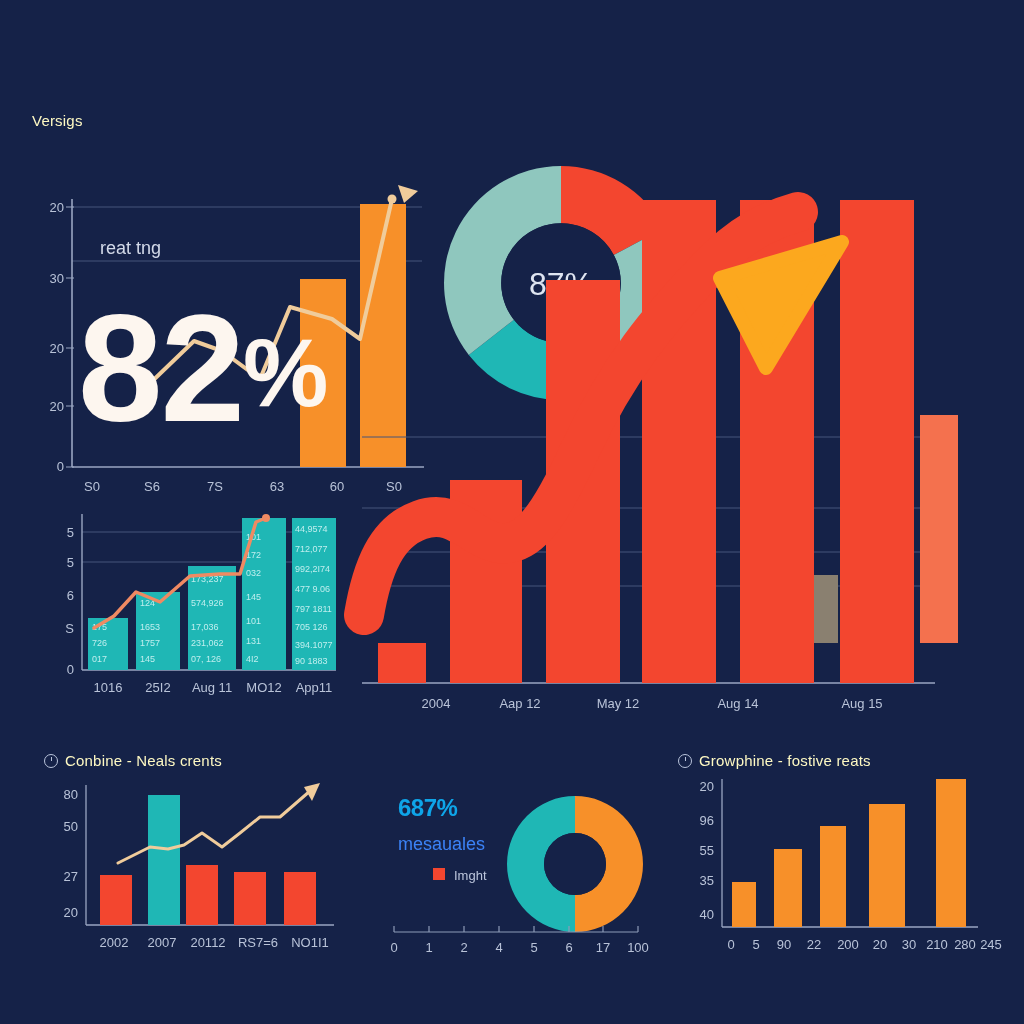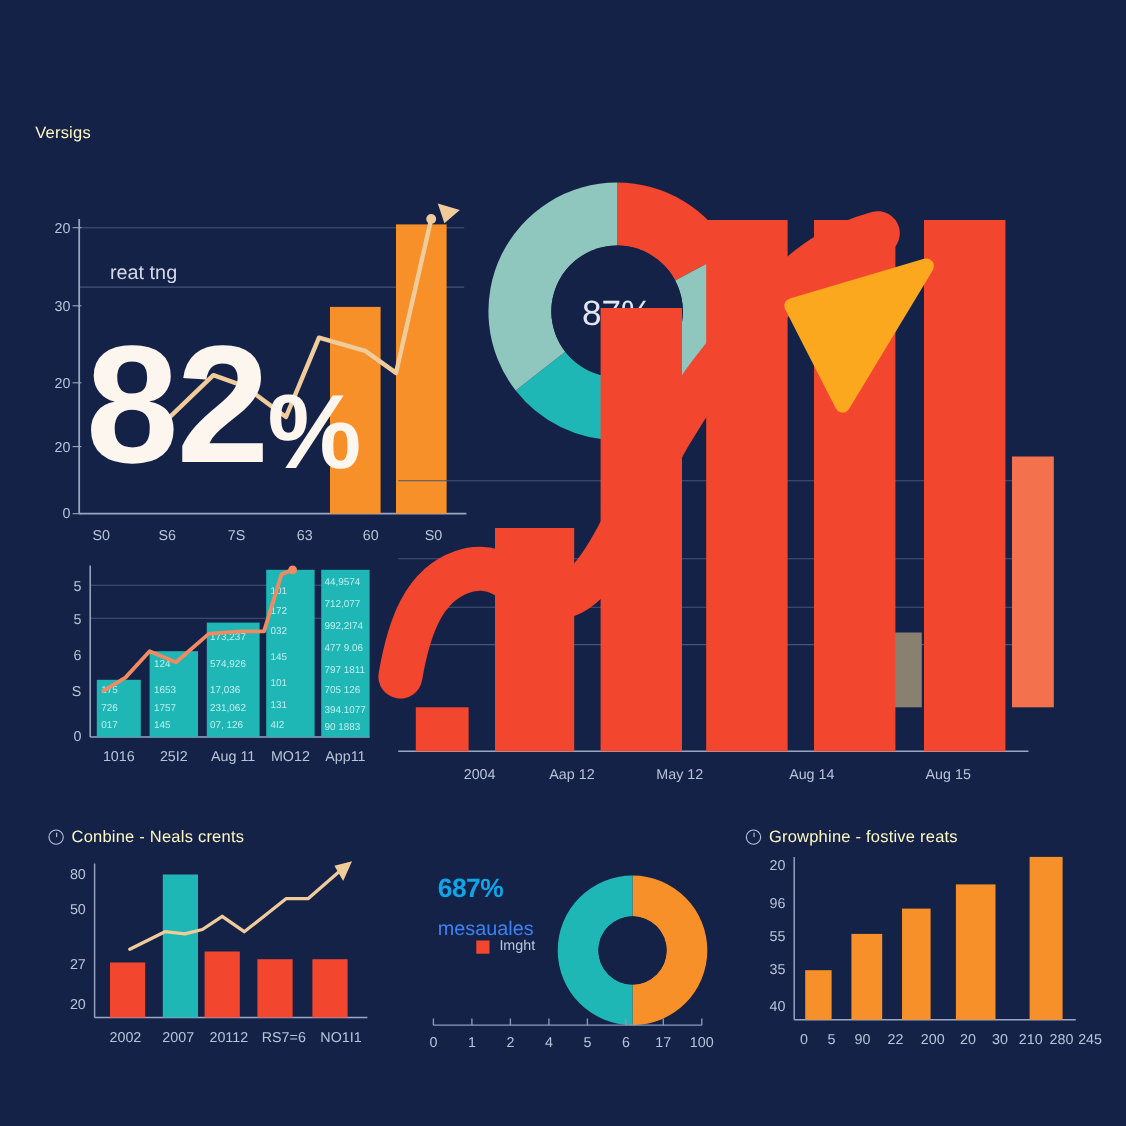--- a/index.html
+++ b/index.html
@@ -74,21 +74,21 @@
       <text class="axlabel" x="305" y="352" text-anchor="middle">60</text>
       <text class="axlabel" x="362" y="352" text-anchor="middle">S0</text>
     </g>
   </svg>
 </div>
 
 <div class="panel" style="left:100px;top:238px;font-size:18px;color:#d3dae9;">
   <span>reat tng</span>
 </div>
 
-<div class="panel" style="left:78px;top:300px;display:flex;align-items:flex-end;">
+<div class="panel" style="left:78px;top:300px;display:flex;align-items:flex-start;">
   <span class="bigstat" style="font-size:152px;">82</span>
   <span class="bigstat" style="font-size:96px;margin-top:30px;letter-spacing:0;">%</span>
 </div>
 
 <div class="panel" style="left:436px;top:158px;width:250px;height:250px;">
   <svg width="250" height="250" viewBox="0 0 250 250">
     <g transform="translate(125,125)">
 
       <path d="M 0 -117 A 117 117 0 0 1 103.3 -55 L 52.8 -28.1 A 59.8 59.8 0 0 0 0 -59.8 Z" fill="#F3462F"></path>
 
@@ -241,21 +241,21 @@
   </svg>
 </div>
 
 <div class="panel" style="left:370px;top:752px;width:300px;height:230px;">
 
   <div style="position:absolute;left:28px;top:42px;">
     <div style="font-size:24px;font-weight:bold;color:#0ea5e9;letter-spacing:-0.5px;">687%</div>
     <div style="font-size:18px;color:#3b82f6;margin-top:12px;">mesauales</div>
   </div>
 
-  <div style="position:absolute;left:28px;top:100px;display:flex;align-items:flex-end;gap:9px;padding-left:35px;">
+  <div style="position:absolute;left:28px;top:116px;display:flex;align-items:flex-start;gap:9px;padding-left:35px;">
     <span style="width:12px;height:12px;background:#F3462F;display:inline-block;"></span>
     <span style="font-size:13px;color:#bcc6dc;">Imght</span>
   </div>
 
   <svg width="180" height="140" viewBox="0 0 180 140" style="position:absolute;left:115px;top:42px;">
     <g transform="translate(90,70)">
       <path d="M 0 -68 A 68 68 0 0 1 0 68 L 0 31 A 31 31 0 0 0 0 -31 Z" fill="#F79029"></path>
       <path d="M 0 68 A 68 68 0 0 1 0 -68 L 0 -31 A 31 31 0 0 0 0 31 Z" fill="#1FB7B5"></path>
       <circle r="31" fill="#152248"></circle>
     </g>

